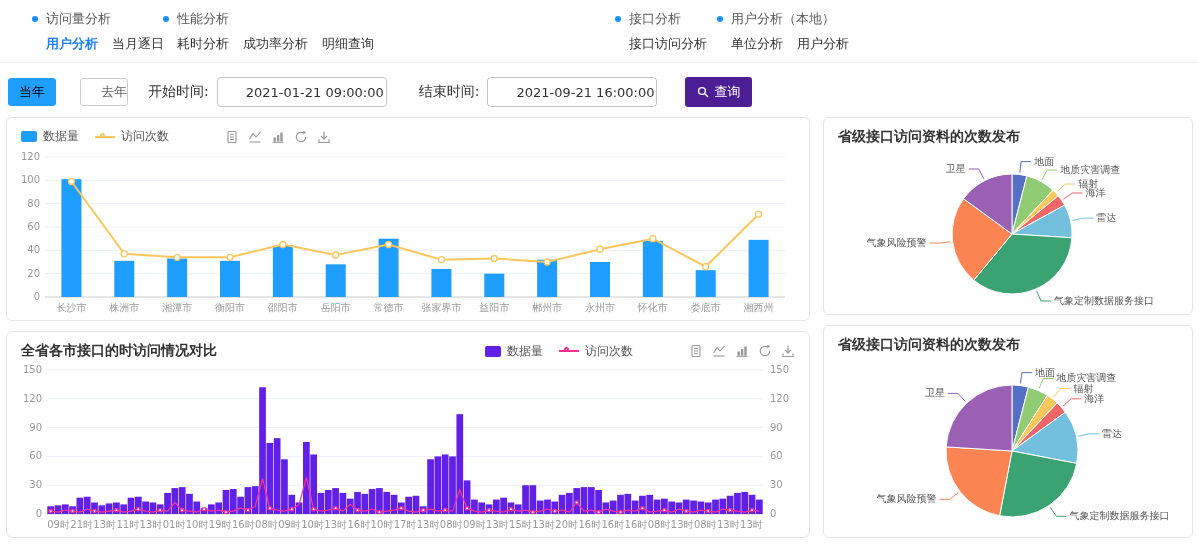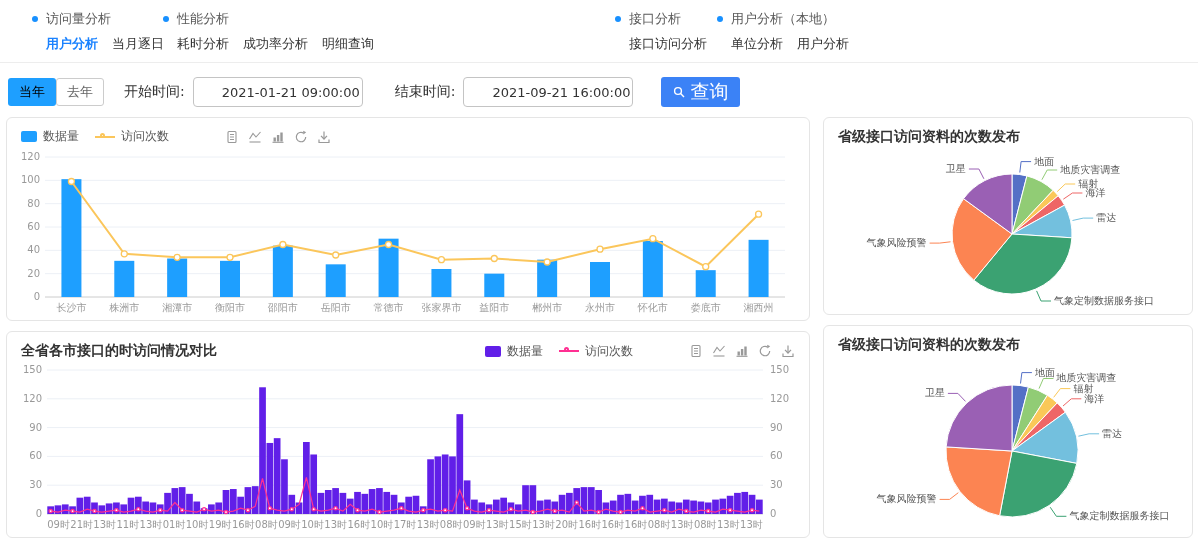--- a/index.html
+++ b/index.html
@@ -13,25 +13,25 @@
   .nav-title-row { display:flex; align-items:center; font-size:13px; color:#595959; }
   .dot { width:6px; height:6px; border-radius:50%; background:#1890ff; margin-right:8px; }
   .nav-links { margin:7px 0 0 14px; display:flex; gap:14px; }
   .nav-links a { font-size:13px; color:#333; text-decoration:none; cursor:pointer; }
   .nav-links a.active { color:#1a82ff; font-weight:bold; }
 
   
   .filterbar { position:absolute; left:8px; top:76px; height:32px; display:flex; align-items:center; }
   .btn { border:none; cursor:pointer; border-radius:3px; font-size:13px; font-family:inherit; }
   .btn-primary { background:#1e9fff; color:#000000; width:48px; height:28px; }
-  .btn-plain { background:#fff; color:#666; width:48px; height:28px; border:1px solid #ccc; margin-left:0; }
+  .btn-plain { background:#fff; color:#666; width:48px; height:28px; border:1px solid #ccc; margin-left:24px;text-align:right; }
   .f-label { font-size:14px; color:#333; margin-left:20px; margin-right:8px; }
   .f-input { width:170px; height:30px; border:1px solid #c4c4c4; border-radius:4px; font-size:13px; color:#333; padding-left:28px; font-family:inherit; }
   .gap28 { margin-left:32px; }
-  .btn-search { background:#3b82f6; color:#fff; height:30px; padding:0 12px; margin-left:28px; display:flex; align-items:center; gap:5px; font-size:19px; }
+  .btn-search { background:#4c1d95; color:#fff; height:30px; padding:0 12px; margin-left:28px; display:flex; align-items:center; gap:5px; font-size:13px; }
 
   
   .panel { position:absolute; background:#fff; border:1px solid #e5e5e5; border-radius:6px; }
   .panel1 { left:6px;   top:117px; width:804px; height:204px; }
   .panel2 { left:6px;   top:331px; width:804px; height:207px; }
   .panel3 { left:823px; top:117px; width:370px; height:198px; }
   .panel4 { left:823px; top:325px; width:370px; height:213px; }
   .phead { display:flex; align-items:center; padding:10px 14px 0 14px; }
   .ptitle { font-size:14px; font-weight:bold; color:#333; flex:1; }
   .legend { display:flex; align-items:center; gap:6px; margin-right:56px; font-size:12px; color:#555; }

